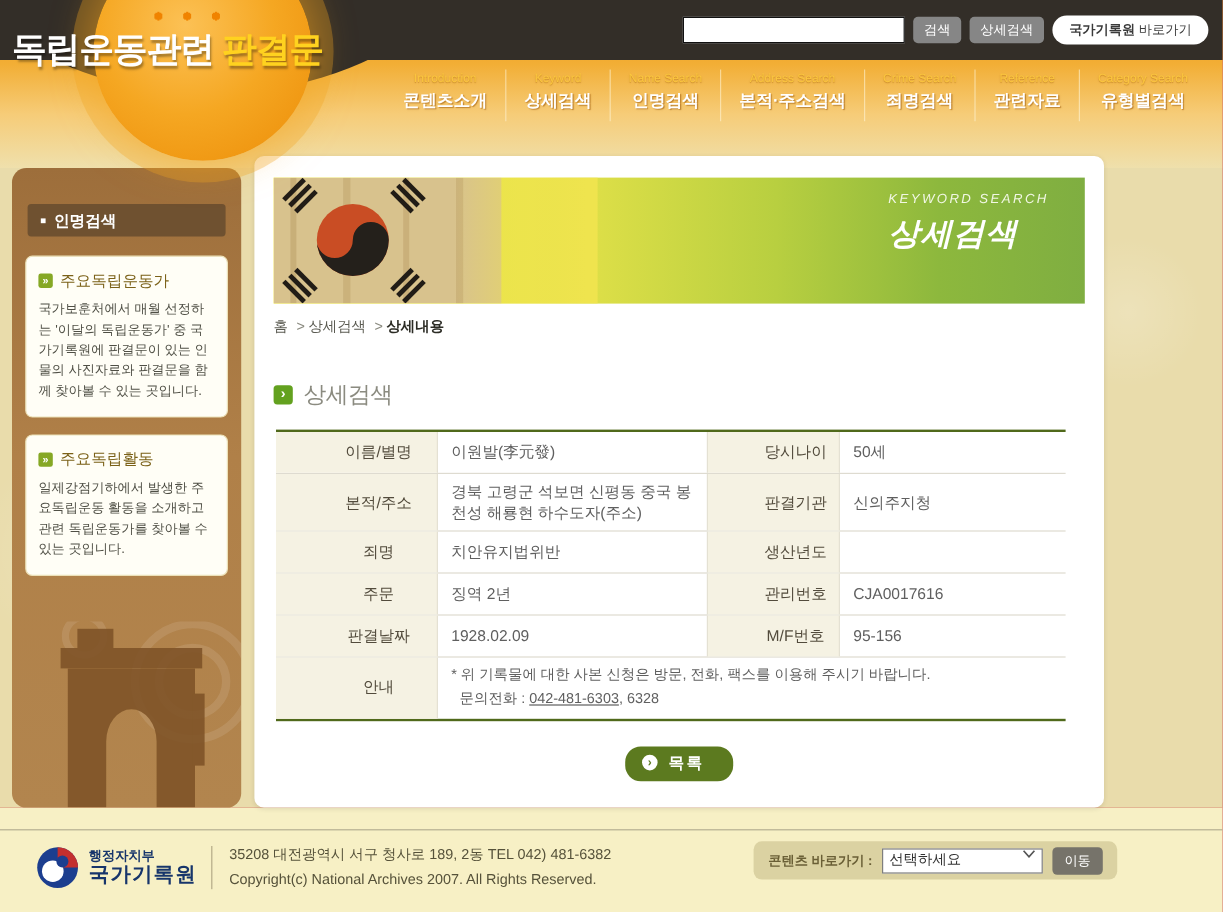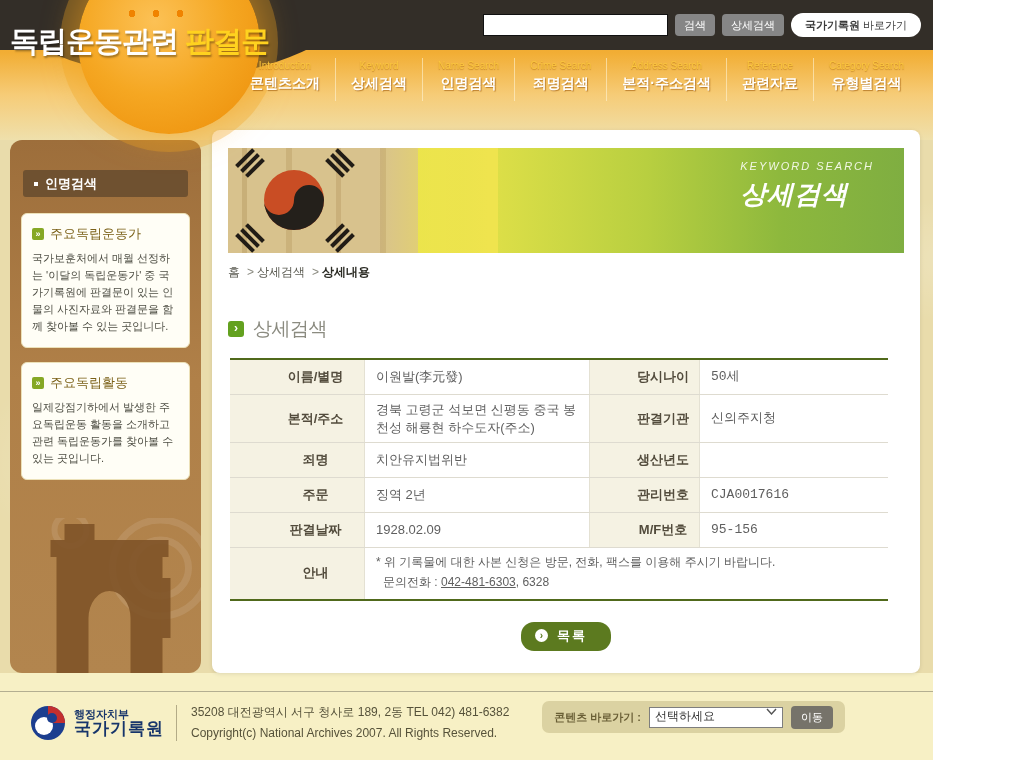--- a/index.html
+++ b/index.html
@@ -1,17 +1,17 @@
 <!DOCTYPE html>
 <html><head>
 <meta charset="utf-8">
 <style>
   * { margin:0; padding:0; box-sizing:border-box; }
   body { font-family:"Liberation Sans", sans-serif; }
-  .page { position:relative; width:933px; height:760px; overflow:hidden; background:#b91c1c; }
+  .page { position:relative; width:1019px; height:760px; overflow:hidden; background:#b91c1c; }
 
   
   .midband { position:absolute; top:140px; left:0; width:100%; height:533px;
     background:
       radial-gradient(circle 90px at 940px 120px, rgba(255,255,255,.18), transparent 70%),
       radial-gradient(circle 120px at 60px 320px, rgba(255,255,255,.14), transparent 70%),
       #e9dcab; }
 
   
   .header-band { position:absolute; top:0; left:0; width:100%; height:140px;
@@ -80,25 +80,25 @@
 
   .section-head { margin-top:35px; display:flex; align-items:center; gap:9px; }
   .sec-icon { width:16px; height:16px; background:#63a11f; border-radius:3px; color:#fff; font-size:12px;
     font-weight:bold; display:flex; align-items:center; justify-content:center; padding-bottom:2px; }
   .sec-title { font-size:19px; color:#8b8b80; letter-spacing:-0.5px; }
 
   .dtable { width:658px; margin:16px 0 0 2px; border-top:2px solid #50691b; border-bottom:2px solid #50691b; }
   .trow { display:flex; border-bottom:1px solid #dedbd0; min-height:35px; }
   .trow:last-child { border-bottom:none; }
   .th { width:135px; background:#f5f2e3; display:flex; align-items:center; justify-content:center;
-    font-size:13px; font-weight:bold; color:#524b3c; border-right:1px solid #e4e1d3;padding-left:37px; }
+    font-size:13px; font-weight:normal; color:#524b3c; border-right:1px solid #e4e1d3;padding-left:37px; }
   .td { display:flex; align-items:center; font-size:13px; color:#5f5f5f; padding:6px 11px; line-height:1.35; }
   .td.v1 { width:225px; border-right:1px solid #e4e1d3; }
   .th.l2 { width:110px; border-left:none; }
-  .td.v2 { flex:1;font-family:Liberation Mono, monospace; }
+  .td.v2 { flex:1; }
   .td.notice { flex:1; display:block; font-size:12px; line-height:1.65; padding-top:5px; }
   .notice-l2 { padding-left:7px; }
   .phone-link { text-decoration:underline; cursor:pointer; color:#5f5f5f; }
 
   .listbtn-wrap { display:flex; justify-content:center; margin-top:21px; }
   .listbtn { display:flex; align-items:center; gap:9px; background:#5c7a1f; border:none; cursor:pointer;
     border-radius:13px; padding:5px 24px 6px 14px; }
   .listbtn .circ { width:13px; height:13px; border-radius:50%; background:#fff; color:#5c7a1f; font-size:10px;
     font-weight:bold; display:flex; align-items:center; justify-content:center; padding-bottom:1px; }
   .listbtn .lbl { color:#fff; font-size:13px; font-weight:bold; letter-spacing:2px; }
@@ -147,26 +147,26 @@
       </li>
     <li class="navitem">
         <span class="nav-en">Keyword</span>
         <span class="nav-ko">상세검색</span>
       </li>
     <li class="navitem">
         <span class="nav-en">Name Search</span>
         <span class="nav-ko">인명검색</span>
       </li>
     <li class="navitem">
+        <span class="nav-en">Address Search</span>
+        <span class="nav-ko">본적·주소검색</span>
+      </li>
+    <li class="navitem">
         <span class="nav-en">Crime Search</span>
         <span class="nav-ko">죄명검색</span>
-      </li>
-    <li class="navitem">
-        <span class="nav-en">Address Search</span>
-        <span class="nav-ko">본적·주소검색</span>
       </li>
     <li class="navitem">
         <span class="nav-en">Reference</span>
         <span class="nav-ko">관련자료</span>
       </li>
     <li class="navitem">
         <span class="nav-en">Category Search</span>
         <span class="nav-ko">유형별검색</span>
       </li>
   </ul>

